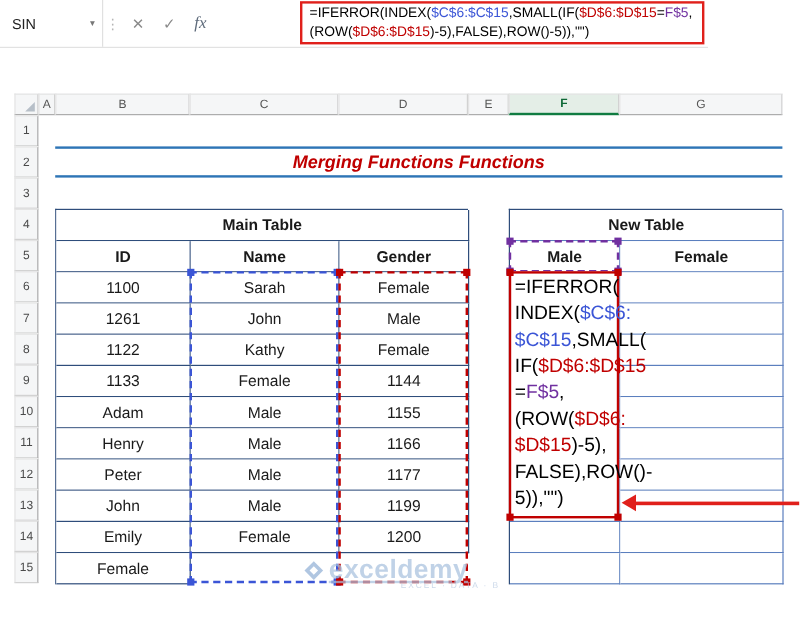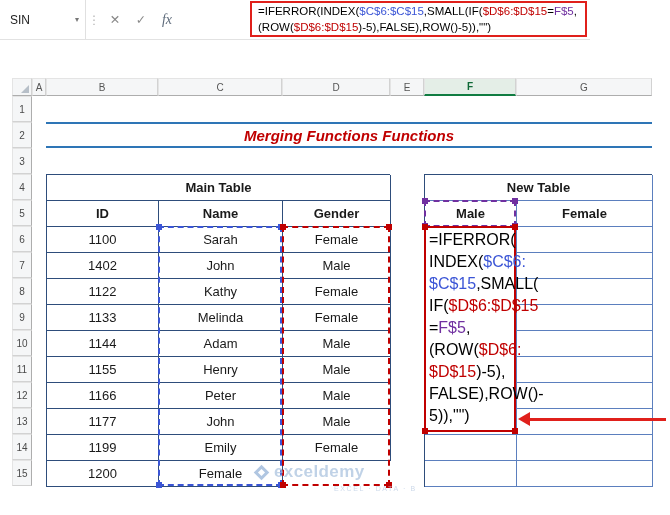--- a/index.html
+++ b/index.html
@@ -91,21 +91,21 @@
   .arrow { position:absolute; left:518px; top:412px; width:148px; height:14px; z-index:7; pointer-events:none; }
   .arrow-line { position:absolute; left:10px; right:0; top:5.5px; height:3px; background:var(--annot-red); }
   .arrow-head { position:absolute; left:0; top:0; width:0; height:0;
                 border-top:7px solid transparent; border-bottom:7px solid transparent;
                 border-right:12px solid var(--annot-red); }
 
   
   .watermark { position:absolute; left:256px; top:462px; z-index:8; opacity:.72;
                display:flex; align-items:center; gap:7px; pointer-events:none; }
   .wm-diamond { width:11px; height:11px; border:3px solid #93B1D6; transform:rotate(45deg); }
-  .wm-brand { font-size:17px; font-weight:bold; color:#A9C2DE; letter-spacing:.4px; }
+  .wm-brand { font-size:22px; font-weight:bold; color:#A9C2DE; letter-spacing:.4px;text-decoration:underline; }
   .wm-tagline { position:absolute; left:78px; top:23px; font-size:7px; letter-spacing:1.6px;
                 color:#B9CBE2; white-space:nowrap; }
 </style>
 </head>
 <body>
 
 <div class="page">
 
   <div class="toolbar">
     <div class="namebox">
@@ -158,28 +158,27 @@
   <div class="banner">Merging Functions Functions</div>
 
   <div class="main-table" id="main-table">
     <div class="mt-title">Main Table</div>
     <div class="mt-head">ID</div>
     <div class="mt-head">Name</div>
     <div class="mt-head">Gender</div>
   <div class="c-id">1100</div>
       <div class="c-name">Sarah</div>
       <div class="c-gender">Female</div>
-      <div class="c-id">1402</div>
+      <div class="c-id">1261</div>
       <div class="c-name">John</div>
       <div class="c-gender">Male</div>
       <div class="c-id">1122</div>
       <div class="c-name">Kathy</div>
       <div class="c-gender">Female</div>
       <div class="c-id">1133</div>
-      <div class="c-name">Melinda</div>
       <div class="c-gender">Female</div>
       <div class="c-id">1144</div>
       <div class="c-name">Adam</div>
       <div class="c-gender">Male</div>
       <div class="c-id">1155</div>
       <div class="c-name">Henry</div>
       <div class="c-gender">Male</div>
       <div class="c-id">1166</div>
       <div class="c-name">Peter</div>
       <div class="c-gender">Male</div>

